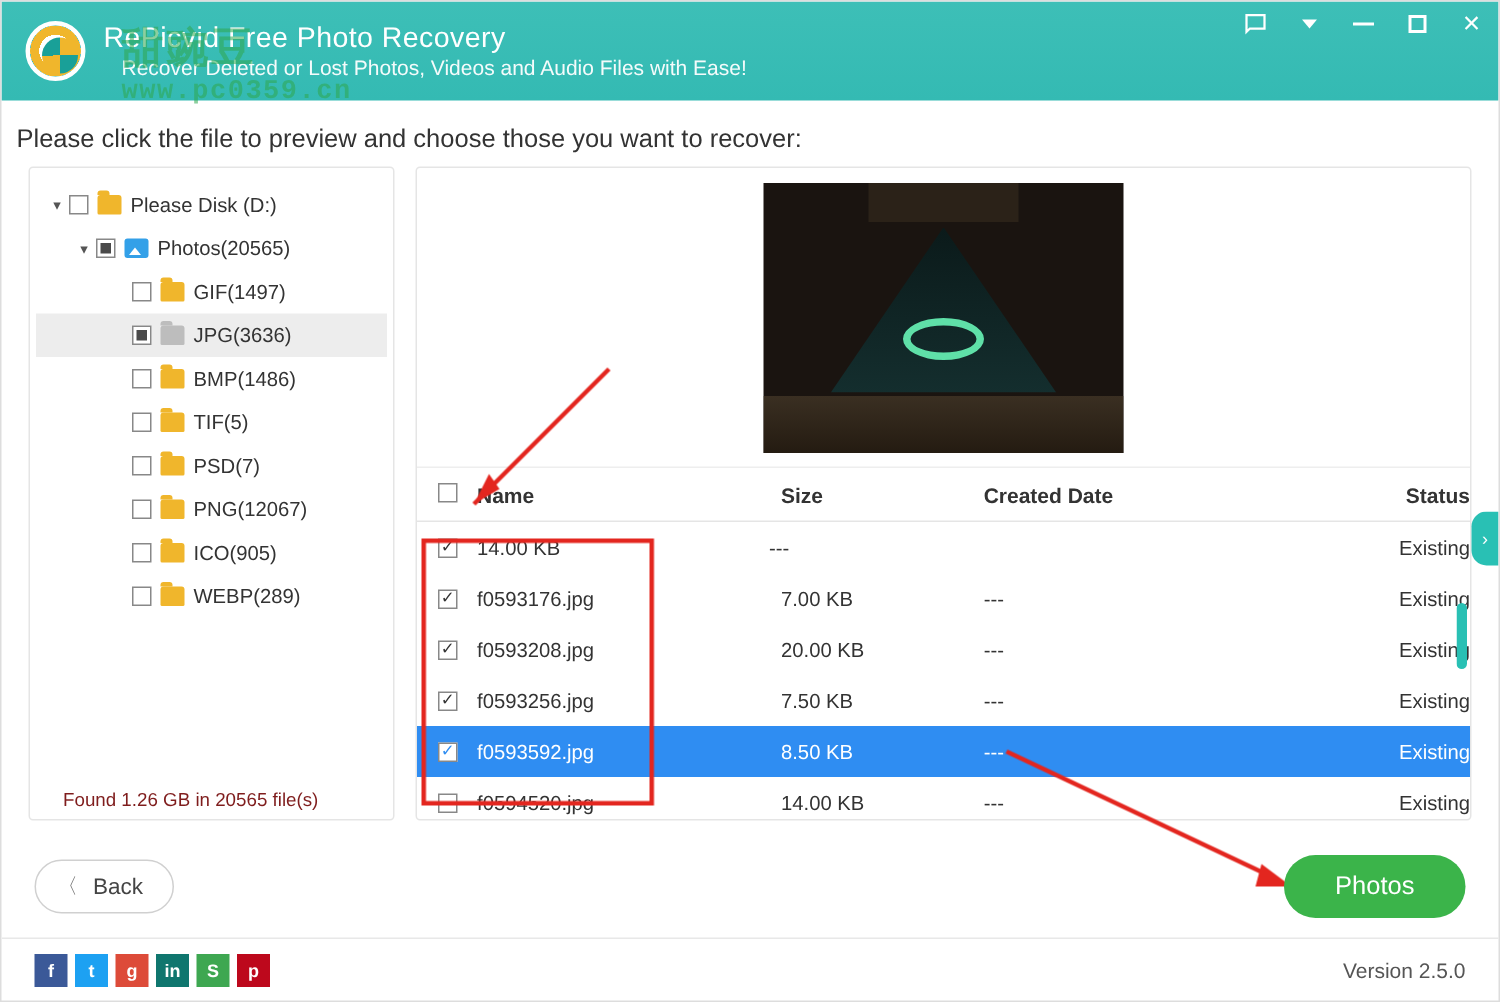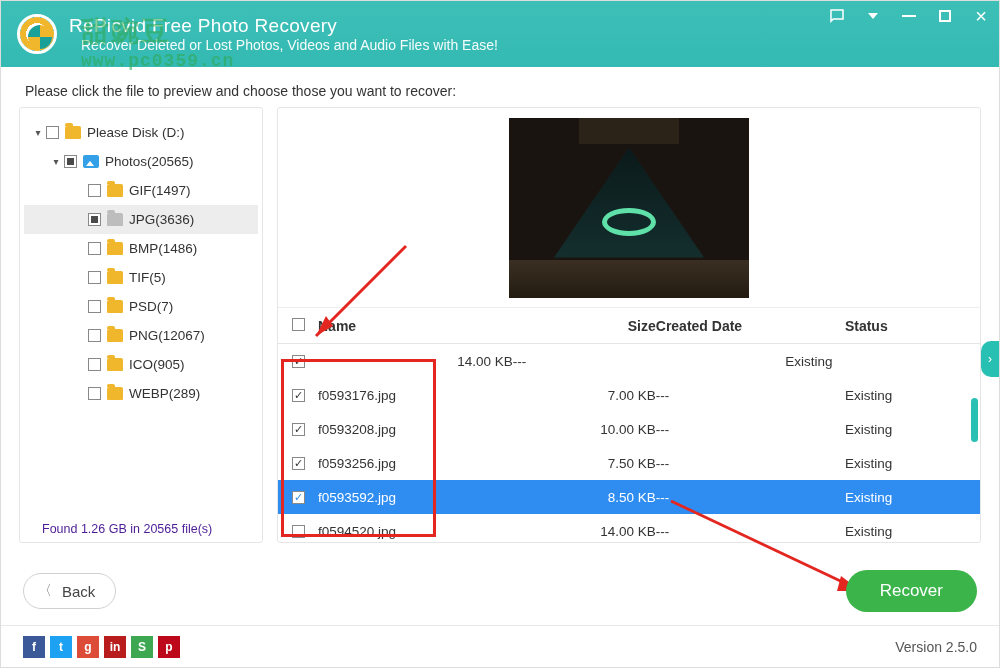--- a/index.html
+++ b/index.html
@@ -16,52 +16,52 @@
 .win-btn{ width:36px; height:30px; display:flex; align-items:center; justify-content:center; color:#fff; font-size:16px; cursor:pointer;}
 .win-btn.min span{display:block;width:14px;height:2px;background:#fff;}
 .win-btn.max span{display:block;width:12px;height:12px;border:2px solid #fff;}
 .win-btn.close span{font-size:20px;line-height:1;}
 .bubble-icon svg{width:18px;height:18px;fill:none;stroke:#fff;stroke-width:2;}
 
 
 .watermark{position:absolute;top:12px;left:80px;color:#2fa84f;font-size:28px;font-weight:700;letter-spacing:2px;opacity:.55;pointer-events:none;font-family:Arial;}
 .watermark small{display:block;font-size:18px;letter-spacing:1px;font-family:Liberation Mono, monospace;}
 
-.instruction{ padding:16px 24px 8px; font-size:14px; color:#333;}
+.instruction{ padding:16px 10px 8px; font-size:17px; color:#333;}
 
 .main{ display:flex; padding:0 18px; gap:14px;}
 .sidebar{ width:244px; border:1px solid #e5e5e5; border-radius:3px; padding:10px 4px 6px; height:436px; display:flex; flex-direction:column; justify-content:space-between;}
 .tree{ list-style:none; font-size:13.5px; color:#333;}
 .tree li{ display:flex; align-items:center; height:29px; padding-left:8px; white-space:nowrap; cursor:pointer;}
 .tree li.level-1{ padding-left:26px;}
 .tree li.level-2{ padding-left:50px;}
 .tree .toggle{ width:12px; display:inline-flex; justify-content:center; margin-right:2px; font-size:10px; color:#555;}
 .chk{ width:13px; height:13px; border:1px solid #888; background:#fff; margin-right:6px; display:inline-flex; align-items:center; justify-content:center; flex:none;}
 .chk.indeterminate{ background:linear-gradient(#4a4a4a,#4a4a4a) center/7px 7px no-repeat,#fff;}
 .folder-icon{ width:16px; height:13px; background:#f0b62c; border-radius:2px 2px 1px 1px; margin-right:6px; position:relative; flex:none;}
 .folder-icon::before{content:"";position:absolute;top:-3px;left:0;width:8px;height:3px;background:#f0b62c;border-radius:2px 2px 0 0;}
 .folder-icon.grey{ background:#bdbdbd;} .folder-icon.grey::before{background:#bdbdbd;}
 .pic-icon{ width:16px; height:13px; background:#33a0e8; border-radius:2px; margin-right:6px; position:relative;}
 .pic-icon::after{content:"";position:absolute;bottom:2px;left:3px;width:0;height:0;border-left:4px solid transparent;border-right:4px solid transparent;border-bottom:5px solid #fff;}
 .tree li.selected{ background:#ededed;}
-.found-line{ font-size:12.5px; color:#4c1d95; padding:4px 0 0 18px;}
+.found-line{ font-size:12.5px; color:#7f1d1d; padding:4px 0 0 18px;}
 
 .content{ flex:1; border:1px solid #e5e5e5; border-radius:3px; height:436px; display:flex; flex-direction:column; position:relative;}
 .preview{ height:200px; display:flex; align-items:center; justify-content:center; border-bottom:1px solid #eee;}
 .preview-img{ width:240px; height:180px; background:#1a1410; position:relative; overflow:hidden;}
 .preview-img .shelf-top{position:absolute;top:0;left:50%;transform:translateX(-50%);width:100px;height:26px;background:#2b2218;}
 .preview-img .glass{position:absolute;top:30px;left:50%;transform:translateX(-50%);width:150px;height:110px;background:linear-gradient(180deg,#0b1a1a,#142e2e);clip-path:polygon(50% 0,100% 100%,0 100%);}
 .preview-img .ring{position:absolute;top:90px;left:50%;transform:translateX(-50%);width:54px;height:28px;border:5px solid #5fe0a8;border-radius:50%;}
 .preview-img .base{position:absolute;bottom:0;left:0;right:0;height:38px;background:linear-gradient(#3a2f22,#241b11);}
 .table-head{ display:flex; align-items:center; height:36px; font-size:14px; font-weight:600; color:#333; border-bottom:1px solid #e5e5e5; padding-left:14px;}
 .table-head .col-chk{width:26px;}
 .col-name{flex:1.5;}
-.col-size{flex:1;text-align:right;}
+.col-size{flex:1;}
 .col-date{flex:1.4;}
-.col-status{flex:1; text-align:left;}
+.col-status{flex:1; text-align:right;}
 .rows{ overflow:auto; flex:1; position:relative;}
 .row{ display:flex; align-items:center; height:34px; font-size:13.5px; color:#333; padding-left:14px;}
 .row.selected{ background:#2f8df2; color:#fff;}
 .row .cchk{ width:26px; display:flex; align-items:center;}
 .row .cchk .chk.checked::after{content:"✓";font-size:11px;color:#333;line-height:1;}
 .row.selected .cchk .chk.checked{background:#fff;}
 .row.selected .cchk .chk.checked::after{color:#2f8df2;}
 .scroll-thumb{position:absolute;right:2px;top:290px;width:7px;height:44px;background:#29c0b4;border-radius:4px;}
 
 .red-box1{position:absolute;left:280px;top:358px;width:155px;height:178px;border:3px solid #e3261f;pointer-events:none;}
@@ -215,21 +215,21 @@
           <div class="col-name">f0593176.jpg</div>
           <div class="col-size">7.00 KB</div>
           <div class="col-date">---</div>
           <div class="col-status">Existing</div>
         </div>
         <div class="row">
           <div class="cchk">
             <span class="chk checked"></span>
           </div>
           <div class="col-name">f0593208.jpg</div>
-          <div class="col-size">10.00 KB</div>
+          <div class="col-size">20.00 KB</div>
           <div class="col-date">---</div>
           <div class="col-status">Existing</div>
         </div>
         <div class="row">
           <div class="cchk">
             <span class="chk checked"></span>
           </div>
           <div class="col-name">f0593256.jpg</div>
           <div class="col-size">7.50 KB</div>
           <div class="col-date">---</div>
@@ -268,26 +268,26 @@
     <polygon points="200,100 180,85 176,100"></polygon>
 </svg>
 
 <div class="side-tab">›</div>
 
 <div class="bottom">
   <button class="back-btn">
       <span class="chev">〈</span>
       <span>Back</span>
     </button>
-  <button class="recover-btn">Recover</button>
+  <button class="recover-btn">Photos</button>
 </div>
 
 <div class="footer">
   <div class="social" id="social">
       <div class="sbox" style="background: rgb(59, 89, 152);">f</div>
       <div class="sbox" style="background: rgb(29, 161, 242);">t</div>
       <div class="sbox" style="background: rgb(221, 75, 57);">g</div>
-      <div class="sbox" style="background: #b91c1c;">in</div>
+      <div class="sbox" style="background: #0f766e;">in</div>
       <div class="sbox" style="background: rgb(62, 167, 81);">S</div>
       <div class="sbox" style="background: rgb(189, 8, 28);">p</div>
     </div>
   <div class="version">Version 2.5.0</div>
 </div>
 
 </body></html>

